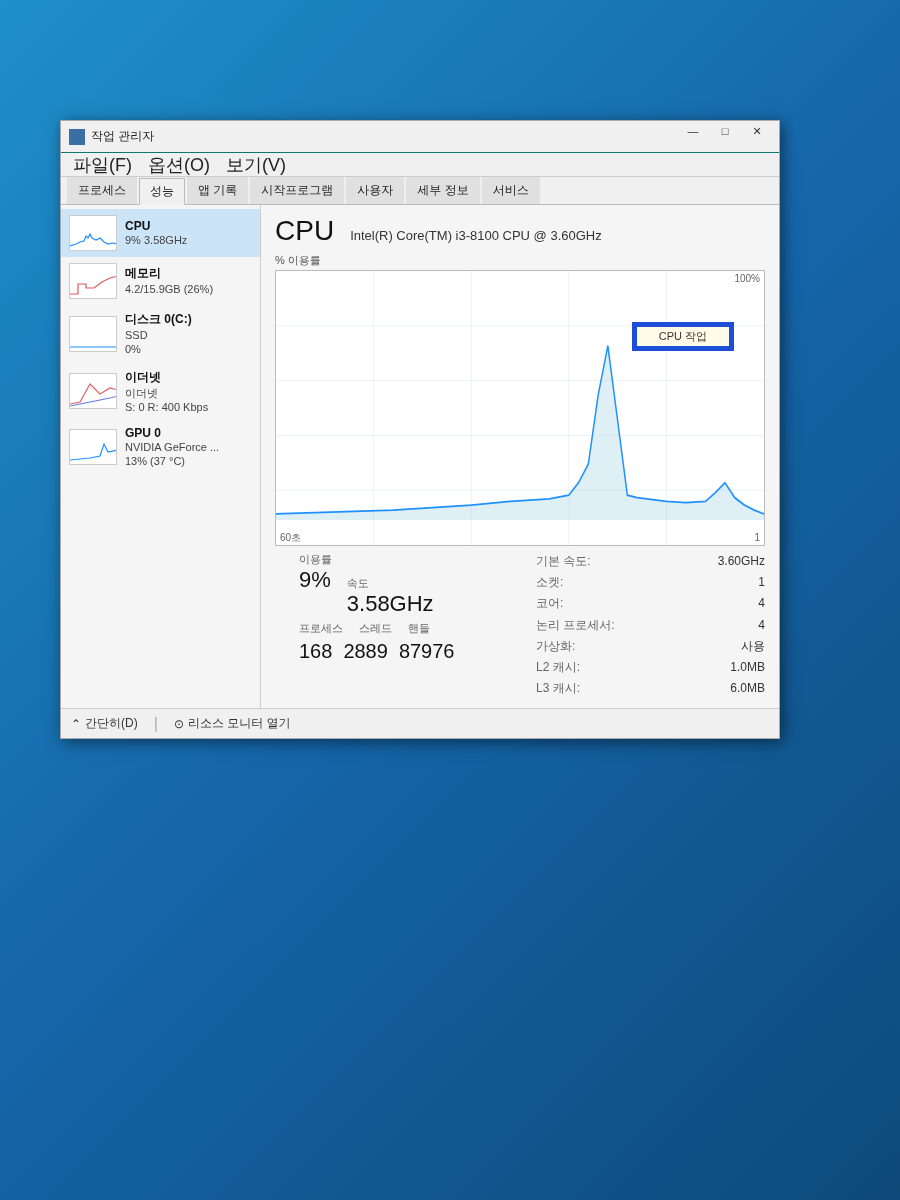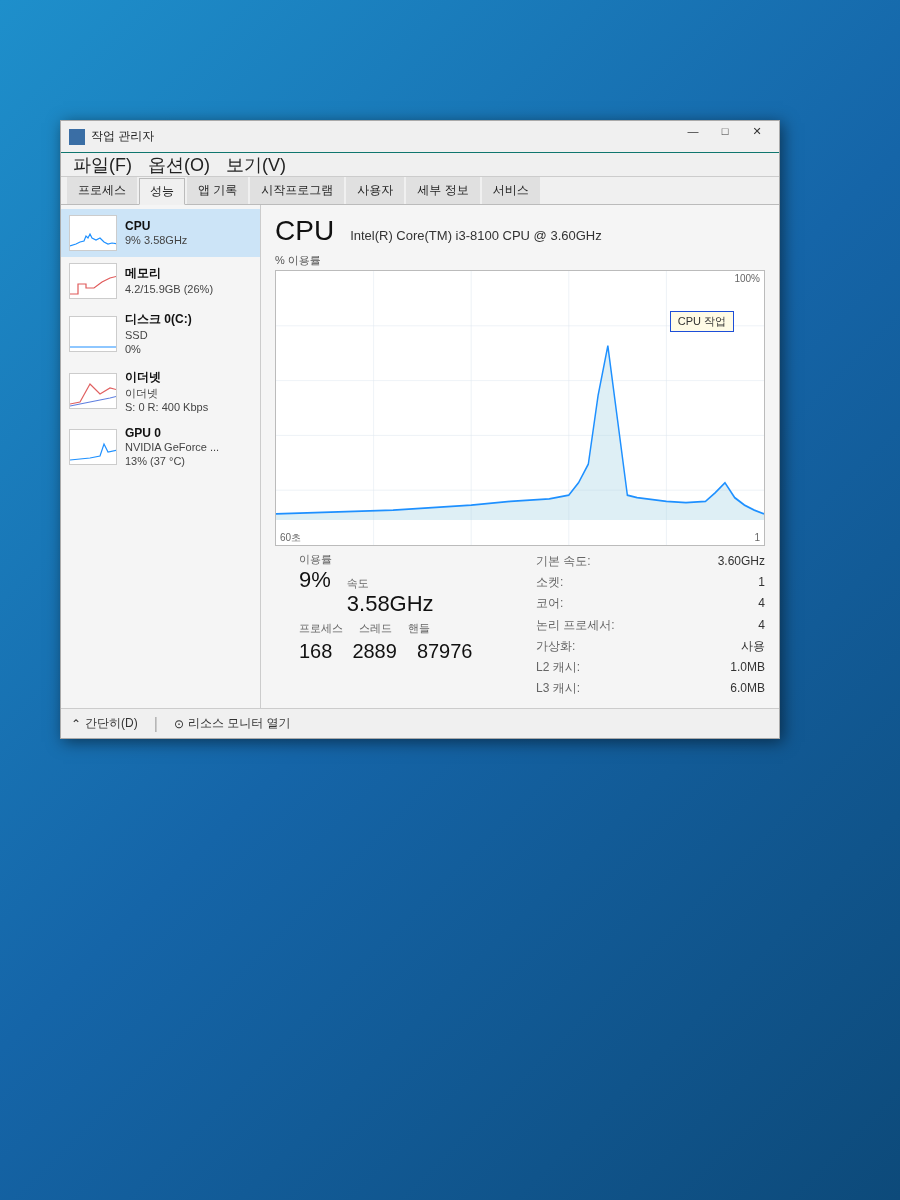--- a/index.html
+++ b/index.html
@@ -235,25 +235,25 @@
     .graph-100 {
       position: absolute;
       top: 2px;
       right: 4px;
       font-size: 10px;
       color: #666;
     }
 
     .graph-tooltip {
       position: absolute;
-      top: 40px;
+      top: 51px;
       right: 30px;
       background: #fffbe6;
-      border: 1px solid #1d4ed8;
-      padding: 2px 7px;
+      border: 5px solid #1d4ed8;
+      padding: 2px 22px;
       font-size: 11px;
       color: #333;
     }
 
     .graph-60s {
       position: absolute;
       bottom: 0;
       left: 4px;
       font-size: 10px;
       color: #666;
@@ -509,21 +509,21 @@
                   </div>
                 </div>
               </div>
             </div>
 
             <div style="display:flex; gap:16px;">
               <span class="stat-label">프로세스</span>
               <span class="stat-label">스레드</span>
               <span class="stat-label">핸들</span>
             </div>
-            <div style="display:flex; gap:20px; align-items:baseline;">
+            <div style="display:flex; gap:11px; align-items:baseline;">
               <span class="stat-value-medium" style="font-size:20px;">168</span>
               <span class="stat-value-medium" style="font-size:20px;">2889</span>
               <span class="stat-value-medium" style="font-size:20px;">87976</span>
             </div>
 
           </div>
 
           <div class="stats-right">
             <div class="right-stat-row">
               <span class="right-stat-label">기본 속도:</span>

